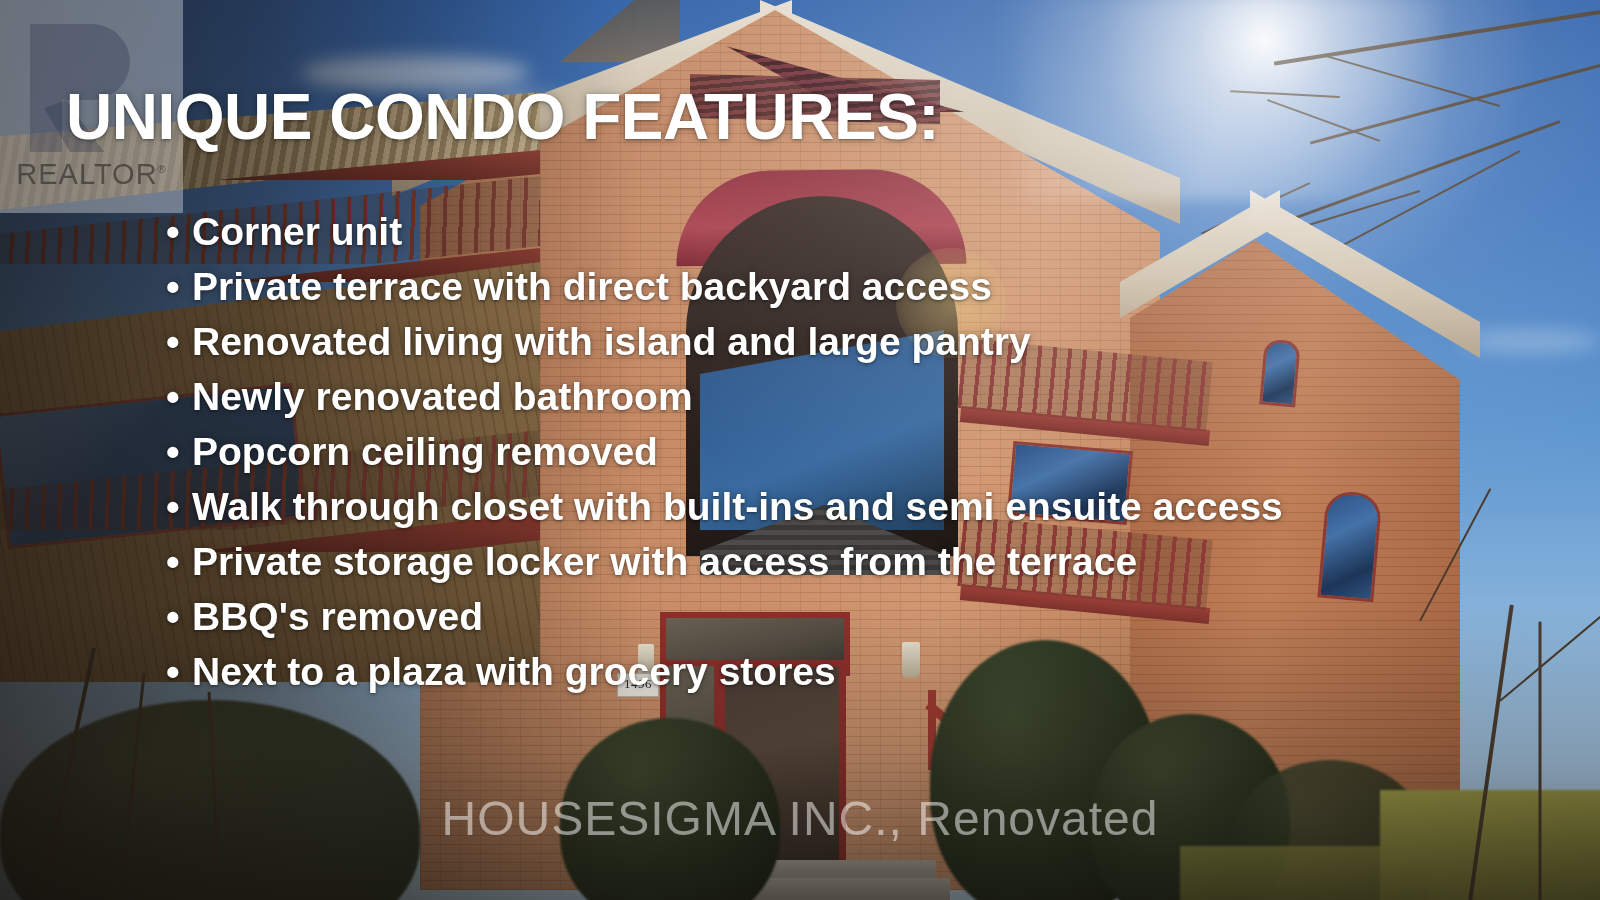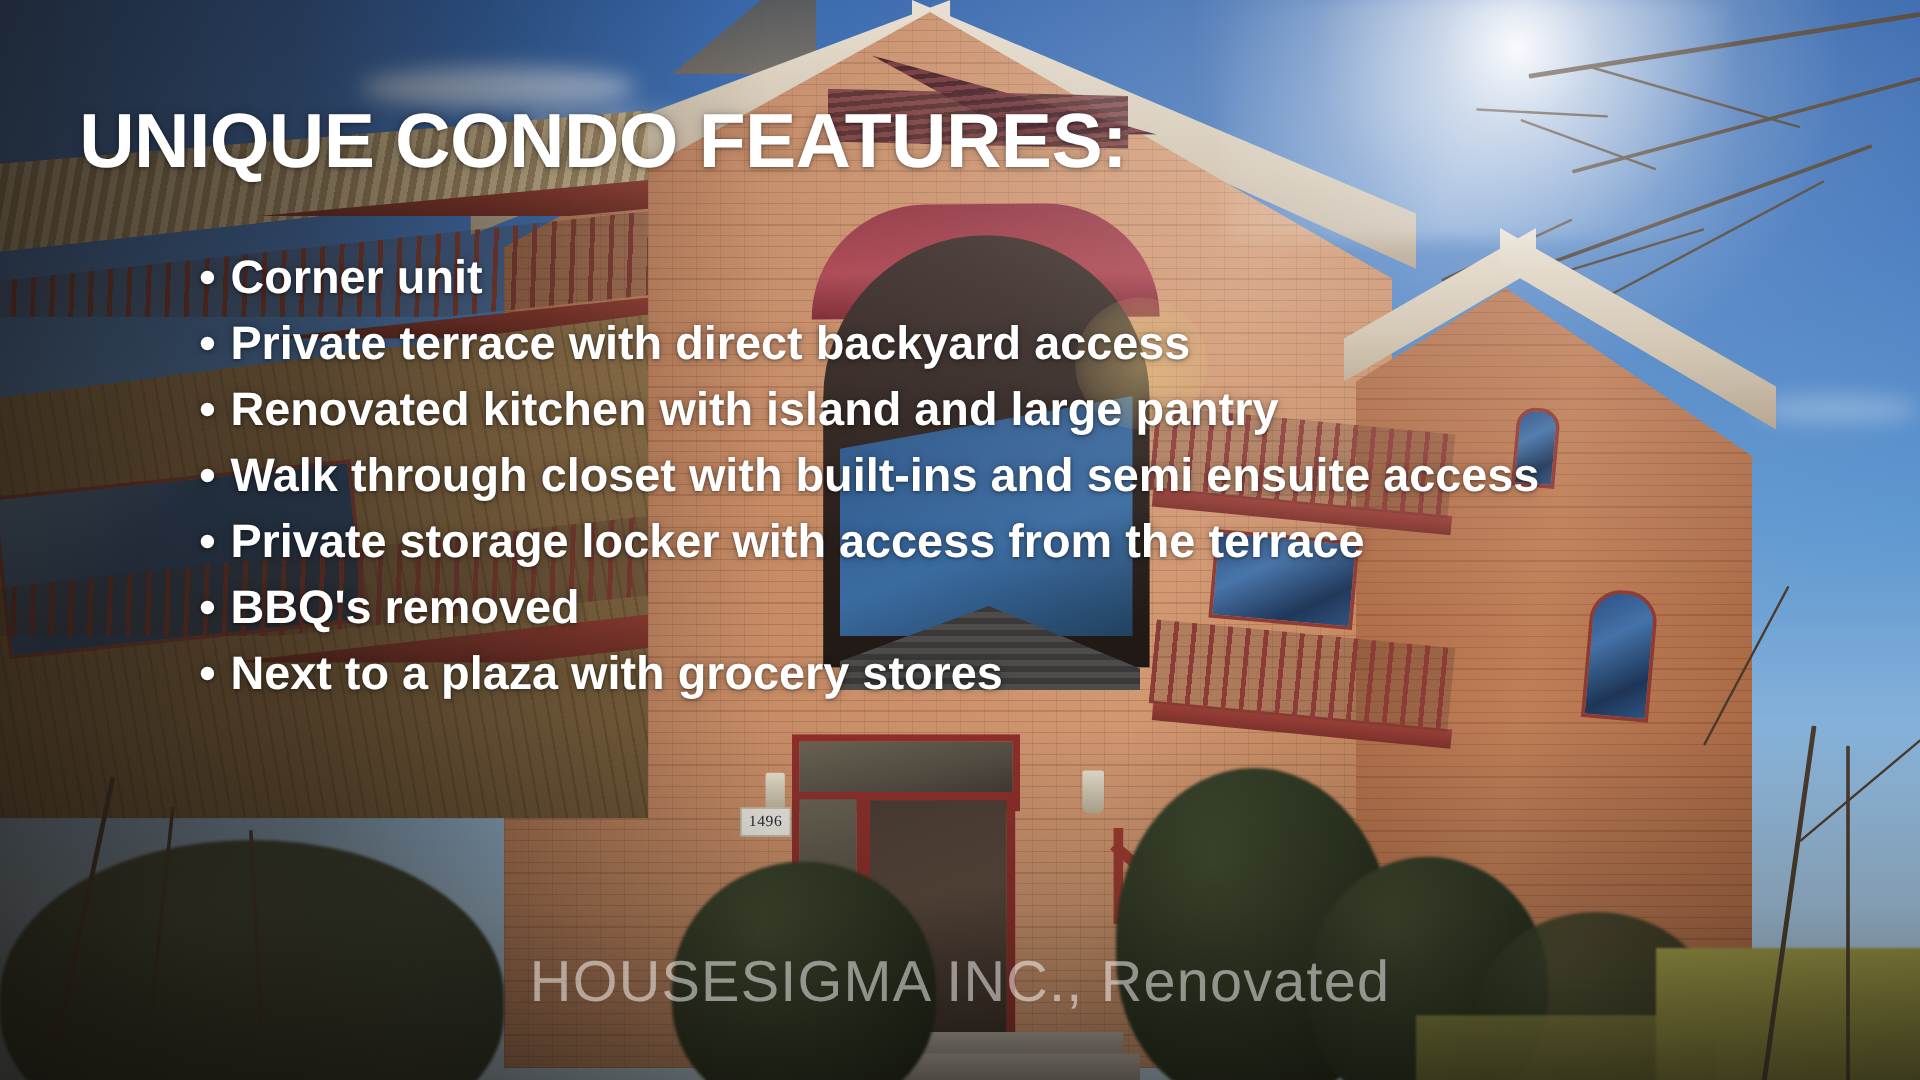--- a/index.html
+++ b/index.html
@@ -372,27 +372,37 @@
     <div class="branch" style="left:1420px;top:620px;width:150px;height:2px;transform:rotate(-62deg);"></div>
 
     <div class="lens-flare" style="left:896px;top:248px;width:110px;height:110px;"></div>
     <div class="flare-streak" style="left:1020px;top:0px;width:420px;height:200px;"></div>
     <div class="haze"></div>
 
     <div class="vignette-left"></div>
     <div class="vignette-bottom"></div>
   </div>
 
+  <div id="realtor-watermark">
+    <svg class="r-mark" viewBox="0 0 120 132" aria-hidden="true">
+      <rect x="4" y="2" width="32" height="128" fill="rgba(40,46,72,0.30)"></rect>
+      <path d="M36 2 H66 a38 38 0 0 1 0 76 H36 Z" fill="rgba(40,46,72,0.30)"></path>
+      <path d="M40 78 L78 130 H44 L18 86 Z" fill="rgba(40,46,72,0.30)"></path>
+    </svg>
+    <div class="r-word"><span>REALTOR</span><sup>®</sup></div>
+  </div>
 
   <div id="feature-overlay">
     <div id="overlay-title">UNIQUE CONDO FEATURES:</div>
     <ul id="feature-list">
         <li><span class="bullet-dot">•</span><span>Corner unit</span></li>
         <li><span class="bullet-dot">•</span><span>Private terrace with direct backyard access</span></li>
-        <li><span class="bullet-dot">•</span><span>Renovated kitchen with island and large pantry</span></li>
+        <li><span class="bullet-dot">•</span><span>Renovated living with island and large pantry</span></li>
+        <li><span class="bullet-dot">•</span><span>Newly renovated bathroom</span></li>
+        <li><span class="bullet-dot">•</span><span>Popcorn ceiling removed</span></li>
         <li><span class="bullet-dot">•</span><span>Walk through closet with built-ins and semi ensuite access</span></li>
         <li><span class="bullet-dot">•</span><span>Private storage locker with access from the terrace</span></li>
         <li><span class="bullet-dot">•</span><span>BBQ's removed</span></li>
         <li><span class="bullet-dot">•</span><span>Next to a plaza with grocery stores</span></li>
       </ul>
   </div>
 
   <div id="brokerage-watermark">HOUSESIGMA INC., Renovated</div>
 
 </div>

